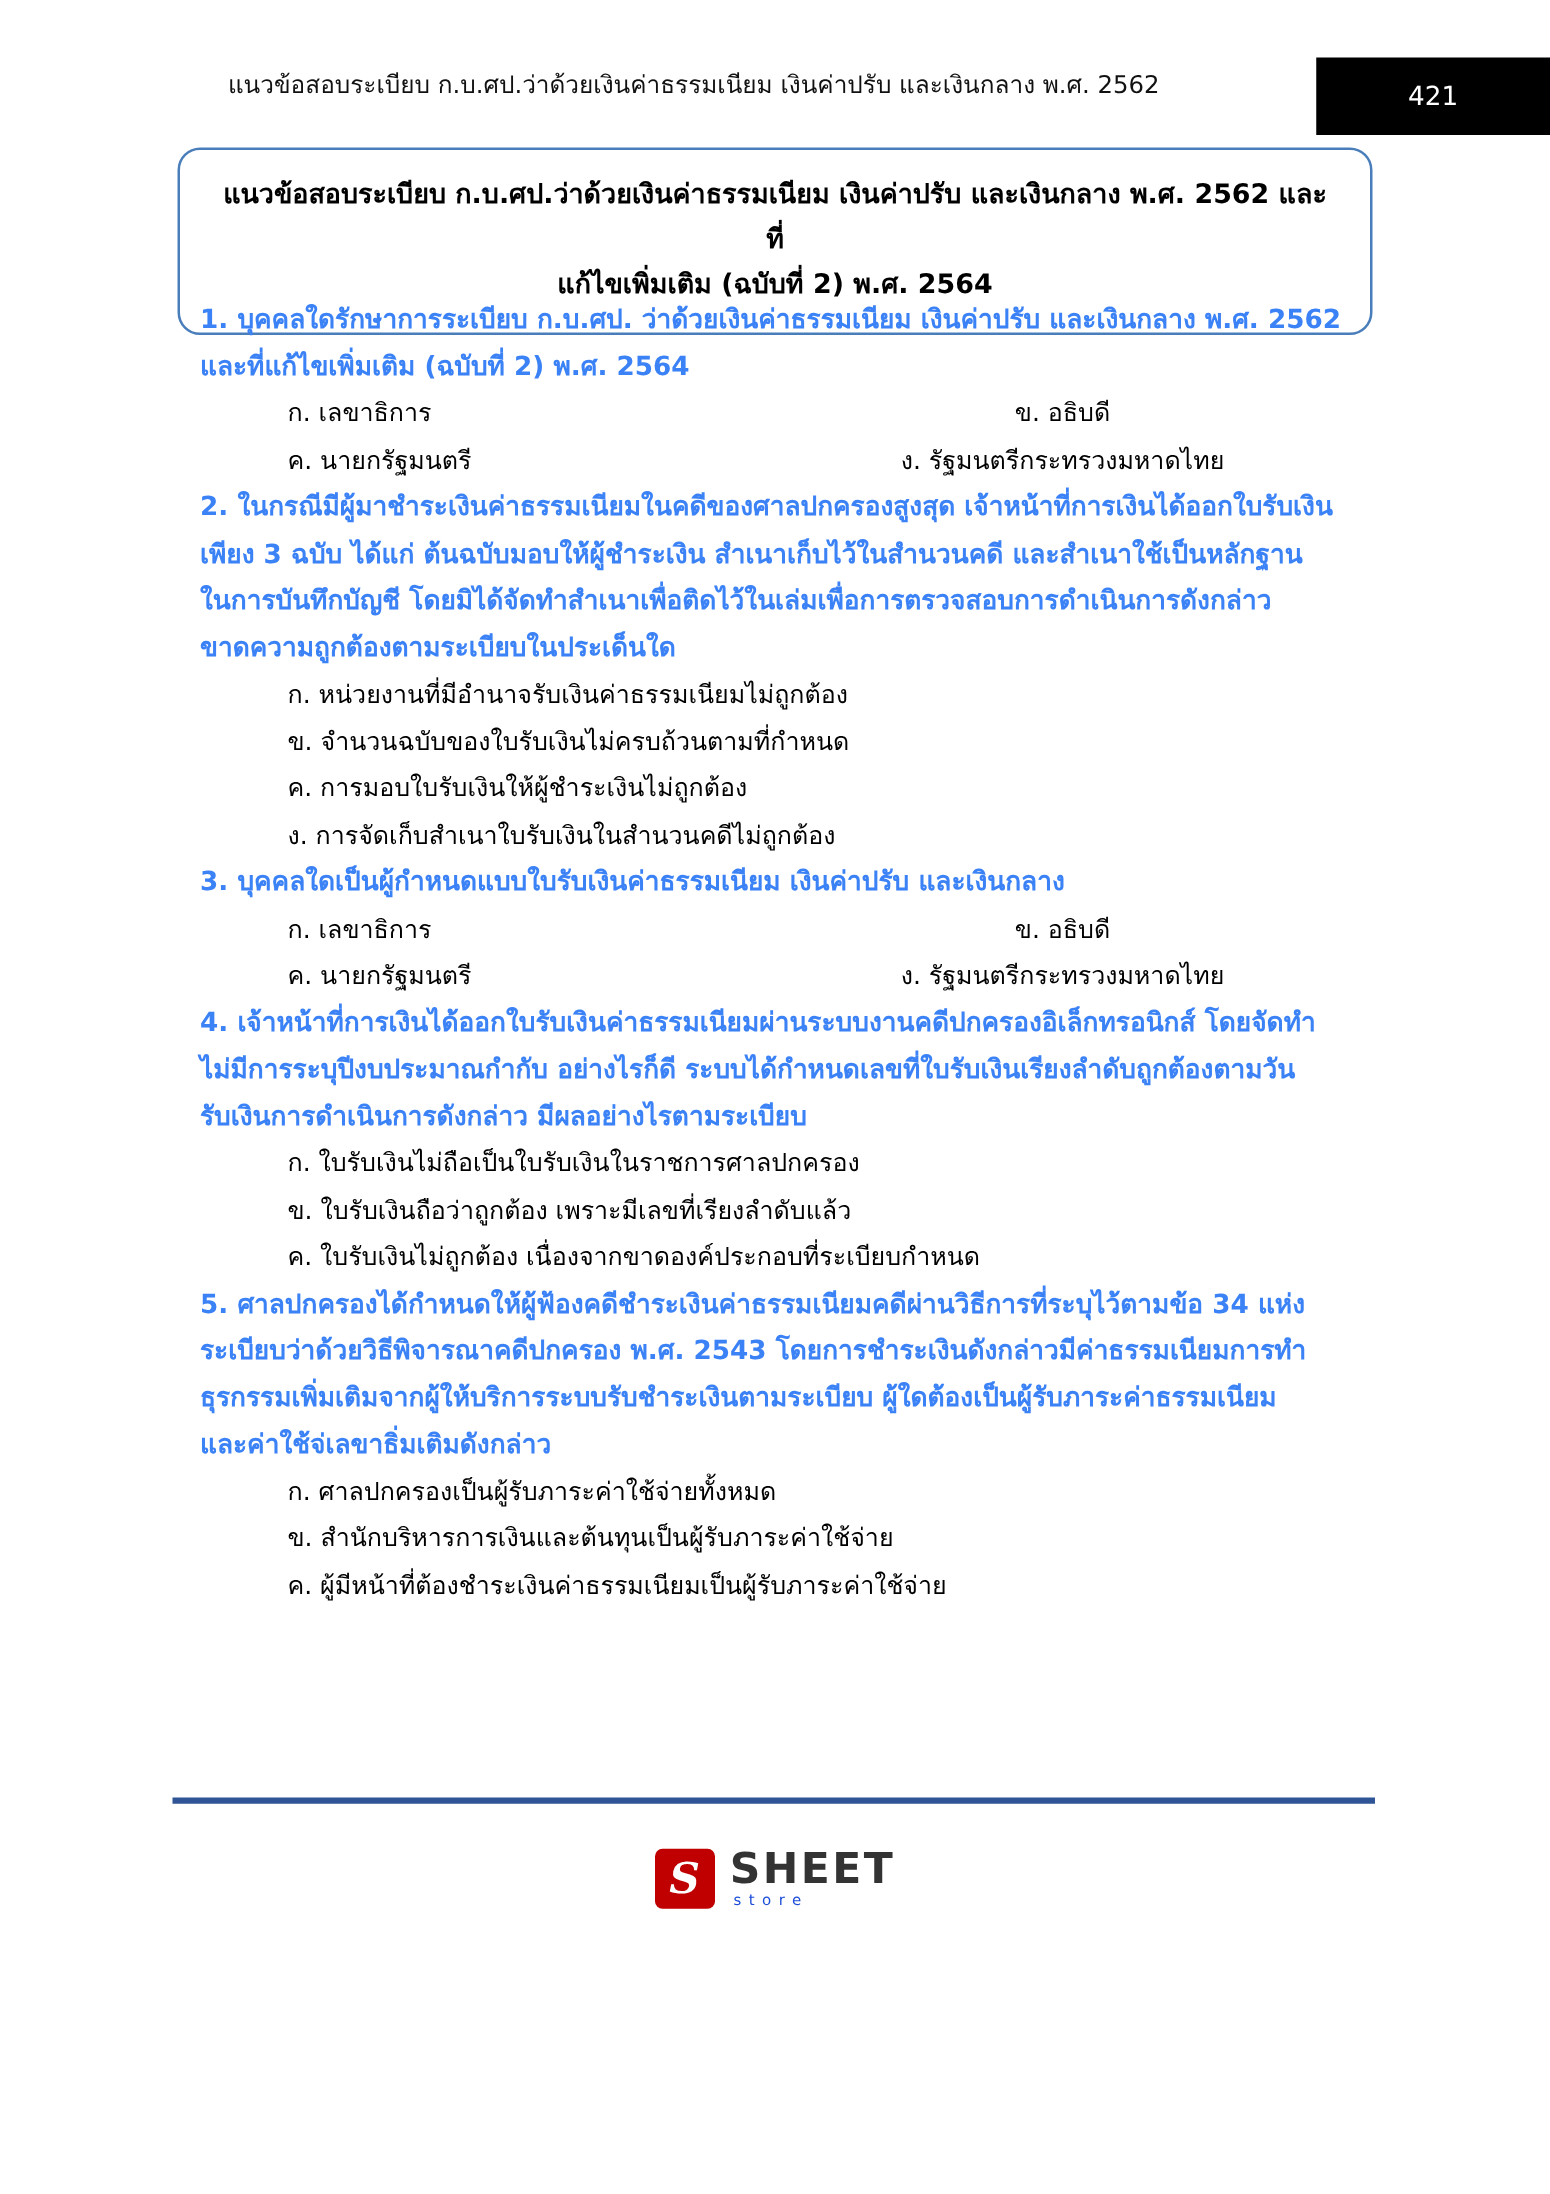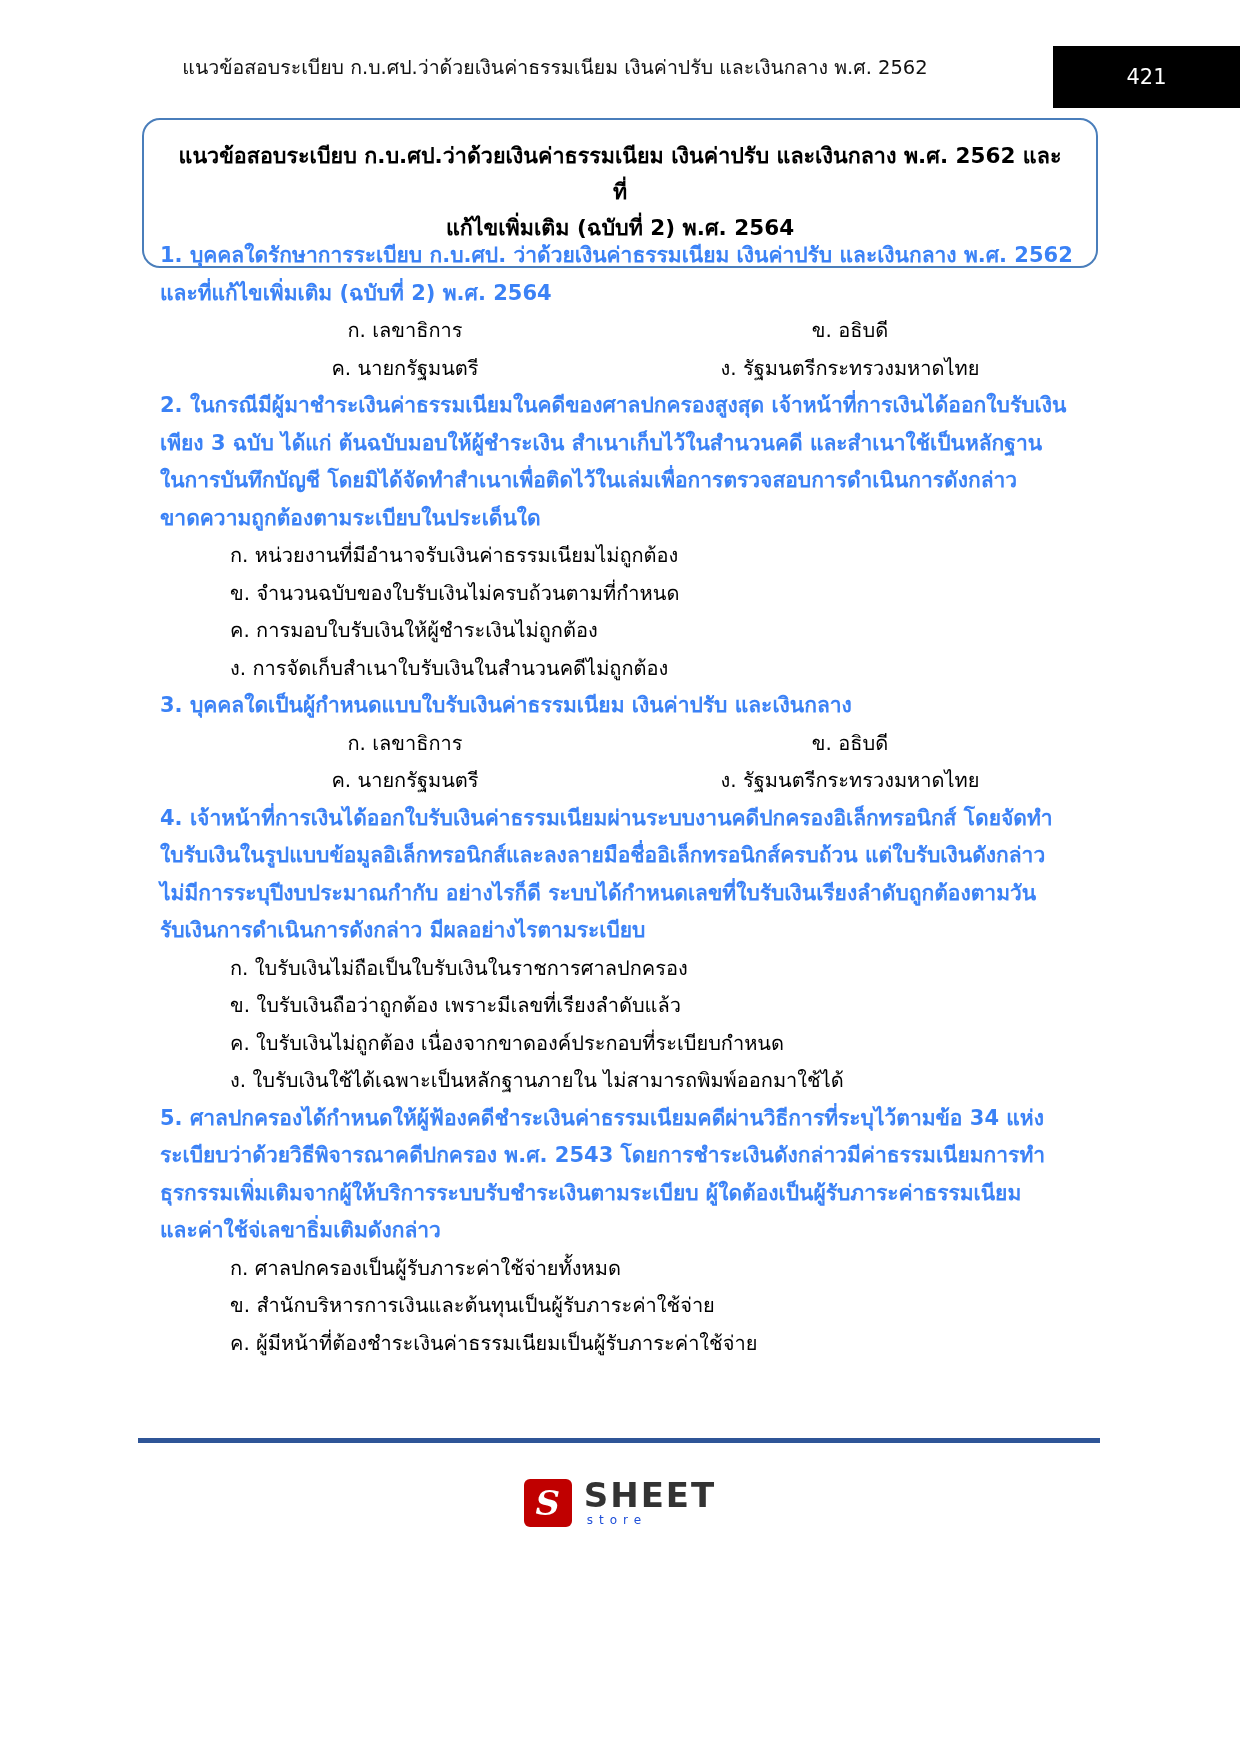--- a/index.html
+++ b/index.html
@@ -101,21 +101,20 @@
   }
   .choice-row {
     display: flex;
     line-height: 37.5px;
     font-size: 20px;
   }
   .choice-col-a {
     width: 420px;
     padding-left: 70px;
     box-sizing: border-box;
-    text-align: center;
   }
   .choice-col-b {
     flex: 1;
     padding-left: 20px;
     box-sizing: border-box;
     text-align: center;
   }
 
   
   .footer-rule {
@@ -231,28 +230,26 @@
       </div>
       <div class="choice-row">
         <div class="choice-col-a">ค. นายกรัฐมนตรี</div>
         <div class="choice-col-b">ง. รัฐมนตรีกระทรวงมหาดไทย</div>
       </div>
     </div>
   </div>
 
   <div>
     <div class="question">4. เจ้าหน้าที่การเงินได้ออกใบรับเงินค่าธรรมเนียมผ่านระบบงานคดีปกครองอิเล็กทรอนิกส์ โดยจัดทำ</div>
-    <div class="question">ใบรับเงินในรูปแบบข้อมูลอิเล็กทรอนิกส์และลงลายมือชื่ออิเล็กทรอนิกส์ครบถ้วน แต่ใบรับเงินดังกล่าว</div>
     <div class="question">ไม่มีการระบุปีงบประมาณกำกับ อย่างไรก็ดี ระบบได้กำหนดเลขที่ใบรับเงินเรียงลำดับถูกต้องตามวัน</div>
     <div class="question">รับเงินการดำเนินการดังกล่าว มีผลอย่างไรตามระเบียบ</div>
     <div class="choices">
       <div class="choice-single">ก. ใบรับเงินไม่ถือเป็นใบรับเงินในราชการศาลปกครอง</div>
       <div class="choice-single">ข. ใบรับเงินถือว่าถูกต้อง เพราะมีเลขที่เรียงลำดับแล้ว</div>
       <div class="choice-single">ค. ใบรับเงินไม่ถูกต้อง เนื่องจากขาดองค์ประกอบที่ระเบียบกำหนด</div>
-      <div class="choice-single">ง. ใบรับเงินใช้ได้เฉพาะเป็นหลักฐานภายใน ไม่สามารถพิมพ์ออกมาใช้ได้</div>
     </div>
   </div>
 
   <div>
     <div class="question">5. ศาลปกครองได้กำหนดให้ผู้ฟ้องคดีชำระเงินค่าธรรมเนียมคดีผ่านวิธีการที่ระบุไว้ตามข้อ 34 แห่ง</div>
     <div class="question">ระเบียบว่าด้วยวิธีพิจารณาคดีปกครอง พ.ศ. 2543 โดยการชำระเงินดังกล่าวมีค่าธรรมเนียมการทำ</div>
     <div class="question">ธุรกรรมเพิ่มเติมจากผู้ให้บริการระบบรับชำระเงินตามระเบียบ ผู้ใดต้องเป็นผู้รับภาระค่าธรรมเนียม</div>
     <div class="question">และค่าใช้จ่เลขาธิ่มเติมดังกล่าว</div>
     <div class="choices">
       <div class="choice-single">ก. ศาลปกครองเป็นผู้รับภาระค่าใช้จ่ายทั้งหมด</div>

